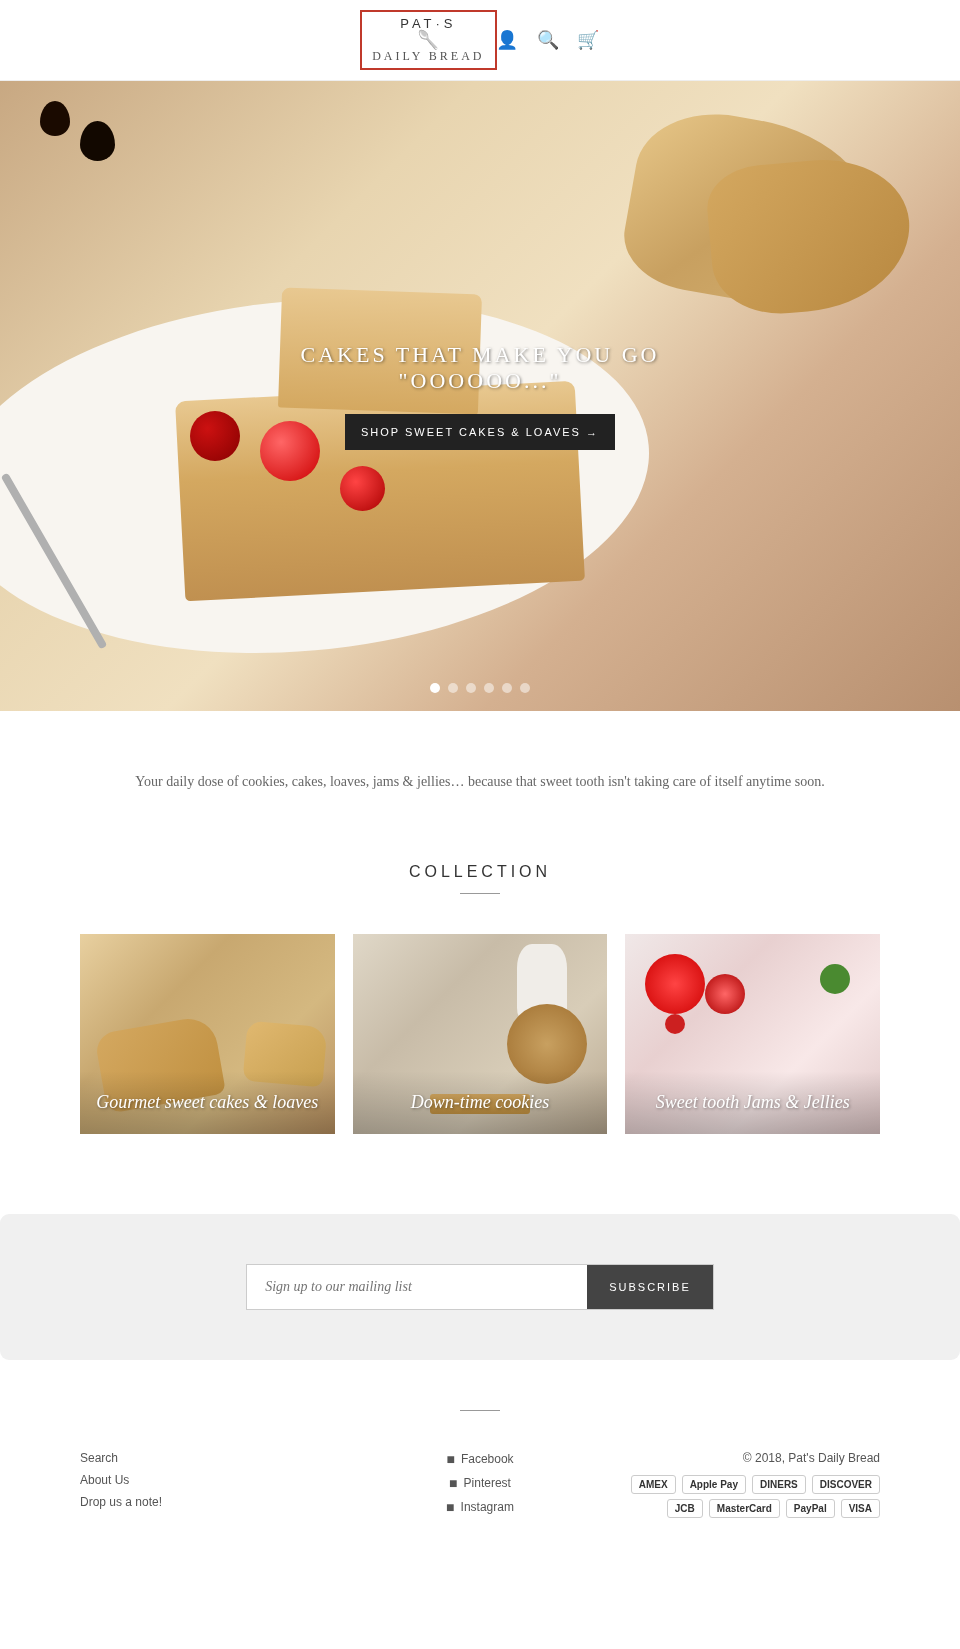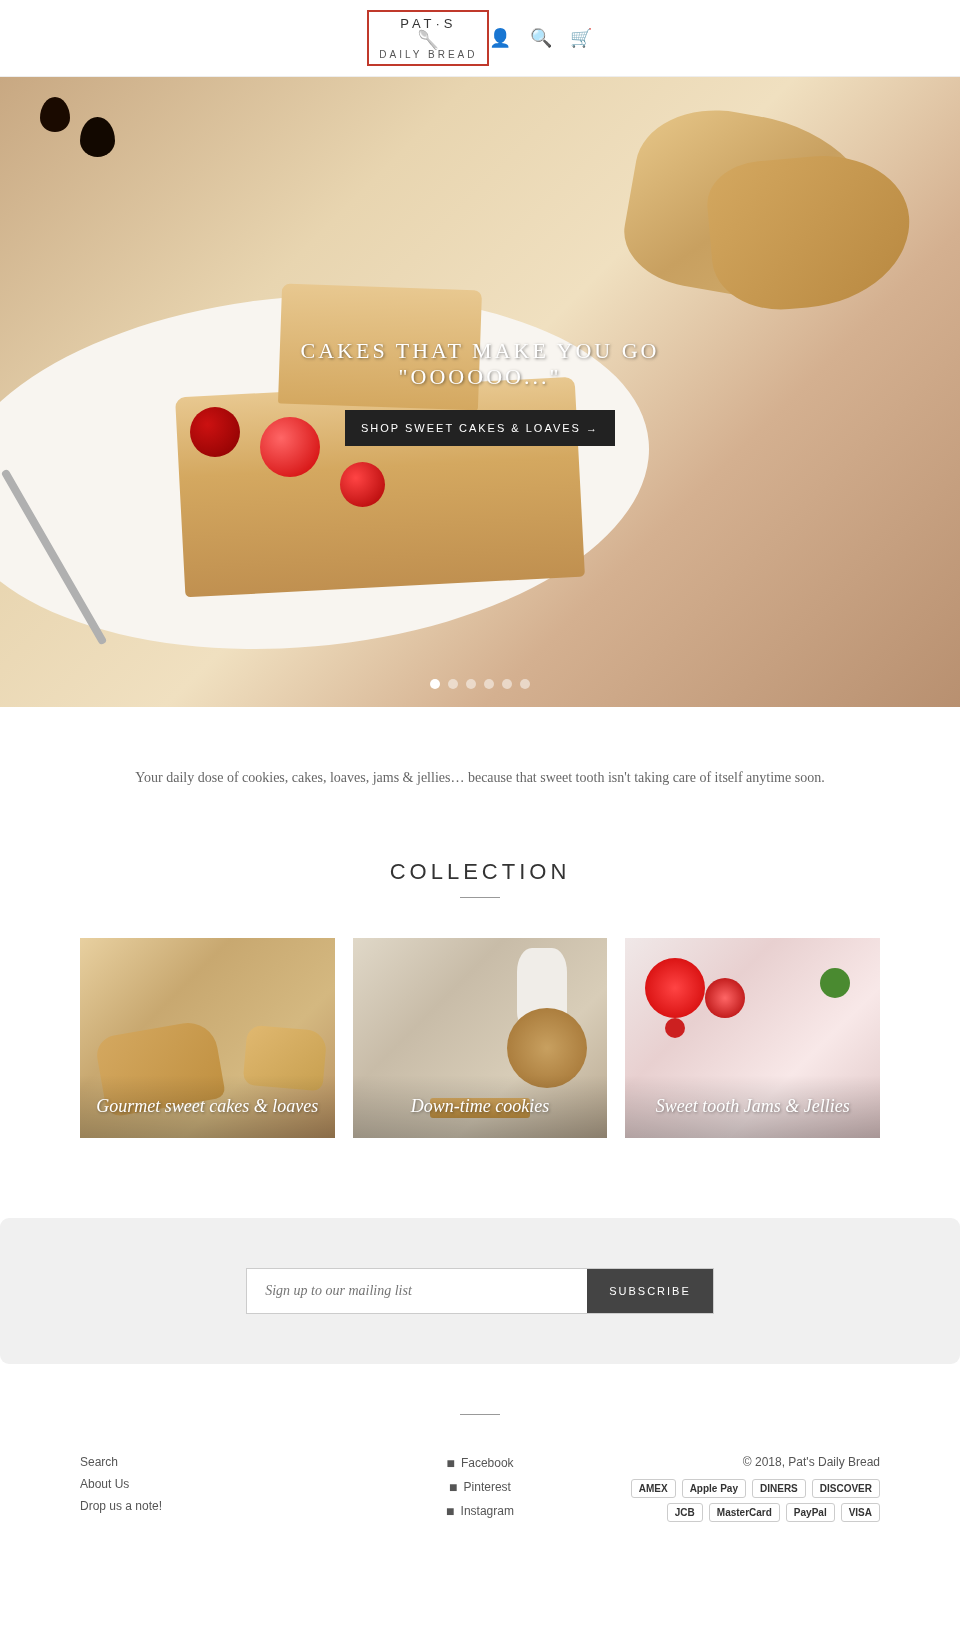--- a/index.html
+++ b/index.html
@@ -28,24 +28,24 @@
       letter-spacing: 4px;
       color: #333;
       font-family: Arial, sans-serif;
     }
     .logo-icon {
       font-size: 18px;
       color: #c0392b;
       line-height: 1;
     }
     .logo-text-bottom {
-      font-size: 10px;
+      font-size: 12px;
       letter-spacing: 3px;
       color: #555;
-      font-family: Liberation Sans, sans-serif;
+      font-family: Liberation Serif, serif;
     }
     .header-icons {
       display: flex;
       gap: 18px;
       align-items: center;
     }
     .header-icon {
       font-size: 18px;
       color: #555;
       cursor: pointer;
@@ -243,21 +243,21 @@
       color: #666;
       line-height: 1.6;
     }
 
     
     .collection-section {
       padding: 20px 80px 80px;
     }
     .collection-title {
       text-align: center;
-      font-size: 22px;
+      font-size: 16px;
       letter-spacing: 4px;
       color: #333;
       font-family: Arial, sans-serif;
       font-weight: normal;
       margin-bottom: 12px;
     }
     .collection-divider {
       width: 40px;
       height: 1px;
       background: #999;

